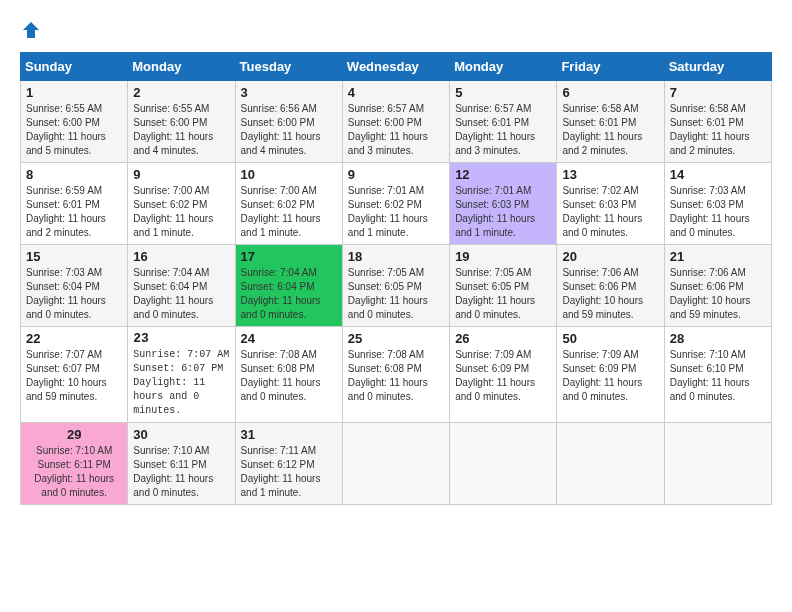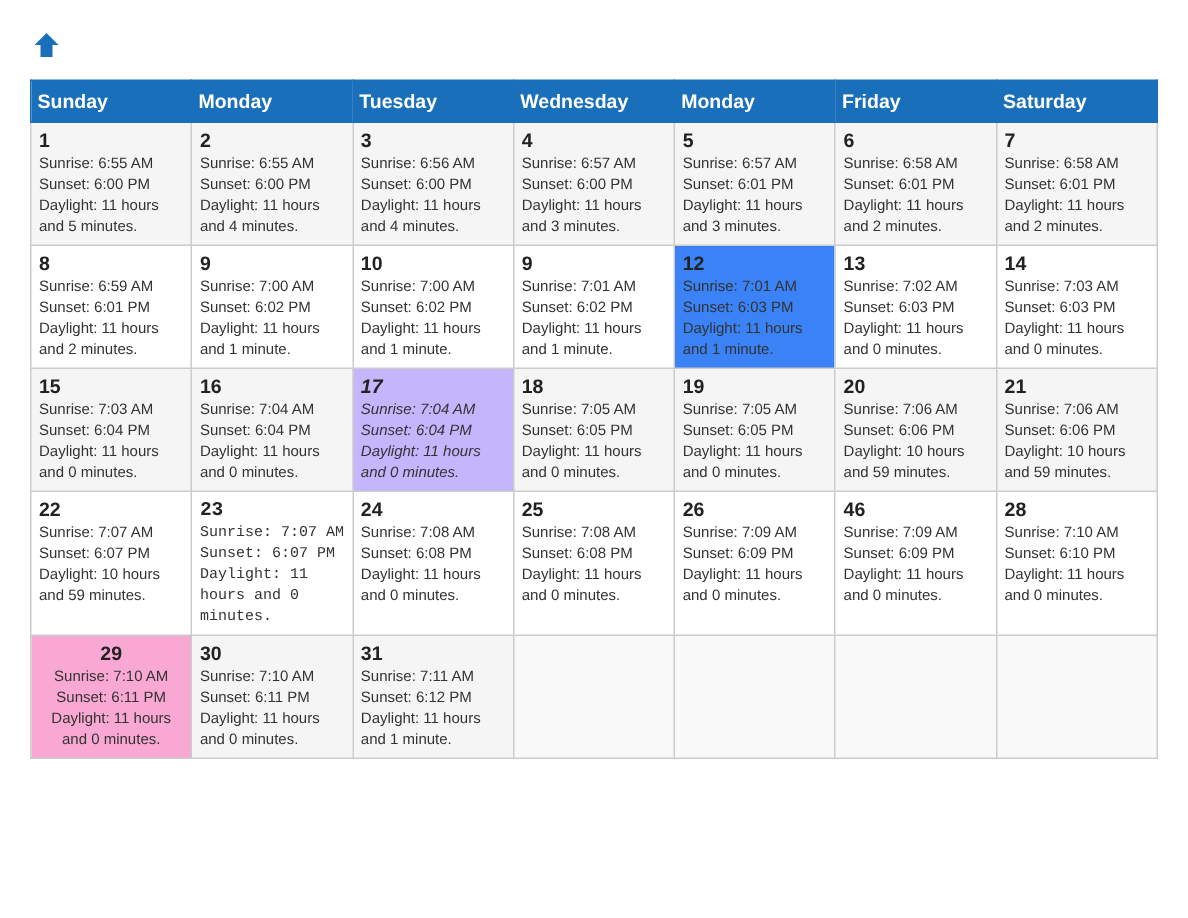--- a/index.html
+++ b/index.html
@@ -161,21 +161,21 @@
           <div class="day-info">Sunrise: 7:00 AM<br>Sunset: 6:02 PM<br>Daylight: 11 hours and 1 minute.</div>
         </td>
         <td style="background: rgb(255, 255, 255);">
           <span class="day-number">10</span>
           <div class="day-info">Sunrise: 7:00 AM<br>Sunset: 6:02 PM<br>Daylight: 11 hours and 1 minute.</div>
         </td>
         <td style="background: rgb(255, 255, 255);">
           <span class="day-number">9</span>
           <div class="day-info">Sunrise: 7:01 AM<br>Sunset: 6:02 PM<br>Daylight: 11 hours and 1 minute.</div>
         </td>
-        <td style="background: #3b82f6;">
+        <td style="background: #c4b5fd;">
           <span class="day-number">12</span>
           <div class="day-info">Sunrise: 7:01 AM<br>Sunset: 6:03 PM<br>Daylight: 11 hours and 1 minute.</div>
         </td>
         <td style="background: rgb(255, 255, 255);">
           <span class="day-number">13</span>
           <div class="day-info">Sunrise: 7:02 AM<br>Sunset: 6:03 PM<br>Daylight: 11 hours and 0 minutes.</div>
         </td>
         <td style="background: rgb(255, 255, 255);">
           <span class="day-number">14</span>
           <div class="day-info">Sunrise: 7:03 AM<br>Sunset: 6:03 PM<br>Daylight: 11 hours and 0 minutes.</div>
@@ -183,21 +183,21 @@
       </tr>
       <tr>
         <td style="background: rgb(245, 245, 245); margin-left: 44px;">
           <span class="day-number">15</span>
           <div class="day-info">Sunrise: 7:03 AM<br>Sunset: 6:04 PM<br>Daylight: 11 hours and 0 minutes.</div>
         </td>
         <td style="background: rgb(245, 245, 245);">
           <span class="day-number">16</span>
           <div class="day-info">Sunrise: 7:04 AM<br>Sunset: 6:04 PM<br>Daylight: 11 hours and 0 minutes.</div>
         </td>
-        <td style="background: #c4b5fd; font-style: italic;">
+        <td style="background: #22c55e;">
           <span class="day-number">17</span>
           <div class="day-info">Sunrise: 7:04 AM<br>Sunset: 6:04 PM<br>Daylight: 11 hours and 0 minutes.</div>
         </td>
         <td style="background: rgb(245, 245, 245);">
           <span class="day-number">18</span>
           <div class="day-info">Sunrise: 7:05 AM<br>Sunset: 6:05 PM<br>Daylight: 11 hours and 0 minutes.</div>
         </td>
         <td style="background: rgb(245, 245, 245); margin-top: 42px;">
           <span class="day-number">19</span>
           <div class="day-info">Sunrise: 7:05 AM<br>Sunset: 6:05 PM<br>Daylight: 11 hours and 0 minutes.</div>
@@ -226,21 +226,21 @@
         </td>
         <td style="background: rgb(255, 255, 255);">
           <span class="day-number">25</span>
           <div class="day-info">Sunrise: 7:08 AM<br>Sunset: 6:08 PM<br>Daylight: 11 hours and 0 minutes.</div>
         </td>
         <td style="background: rgb(255, 255, 255);">
           <span class="day-number">26</span>
           <div class="day-info">Sunrise: 7:09 AM<br>Sunset: 6:09 PM<br>Daylight: 11 hours and 0 minutes.</div>
         </td>
         <td style="background: rgb(255, 255, 255);">
-          <span class="day-number">46</span>
+          <span class="day-number">50</span>
           <div class="day-info">Sunrise: 7:09 AM<br>Sunset: 6:09 PM<br>Daylight: 11 hours and 0 minutes.</div>
         </td>
         <td style="background: rgb(255, 255, 255);">
           <span class="day-number">28</span>
           <div class="day-info">Sunrise: 7:10 AM<br>Sunset: 6:10 PM<br>Daylight: 11 hours and 0 minutes.</div>
         </td>
       </tr>
       <tr>
         <td style="background: #f9a8d4; text-align: center;">
           <span class="day-number">29</span>

